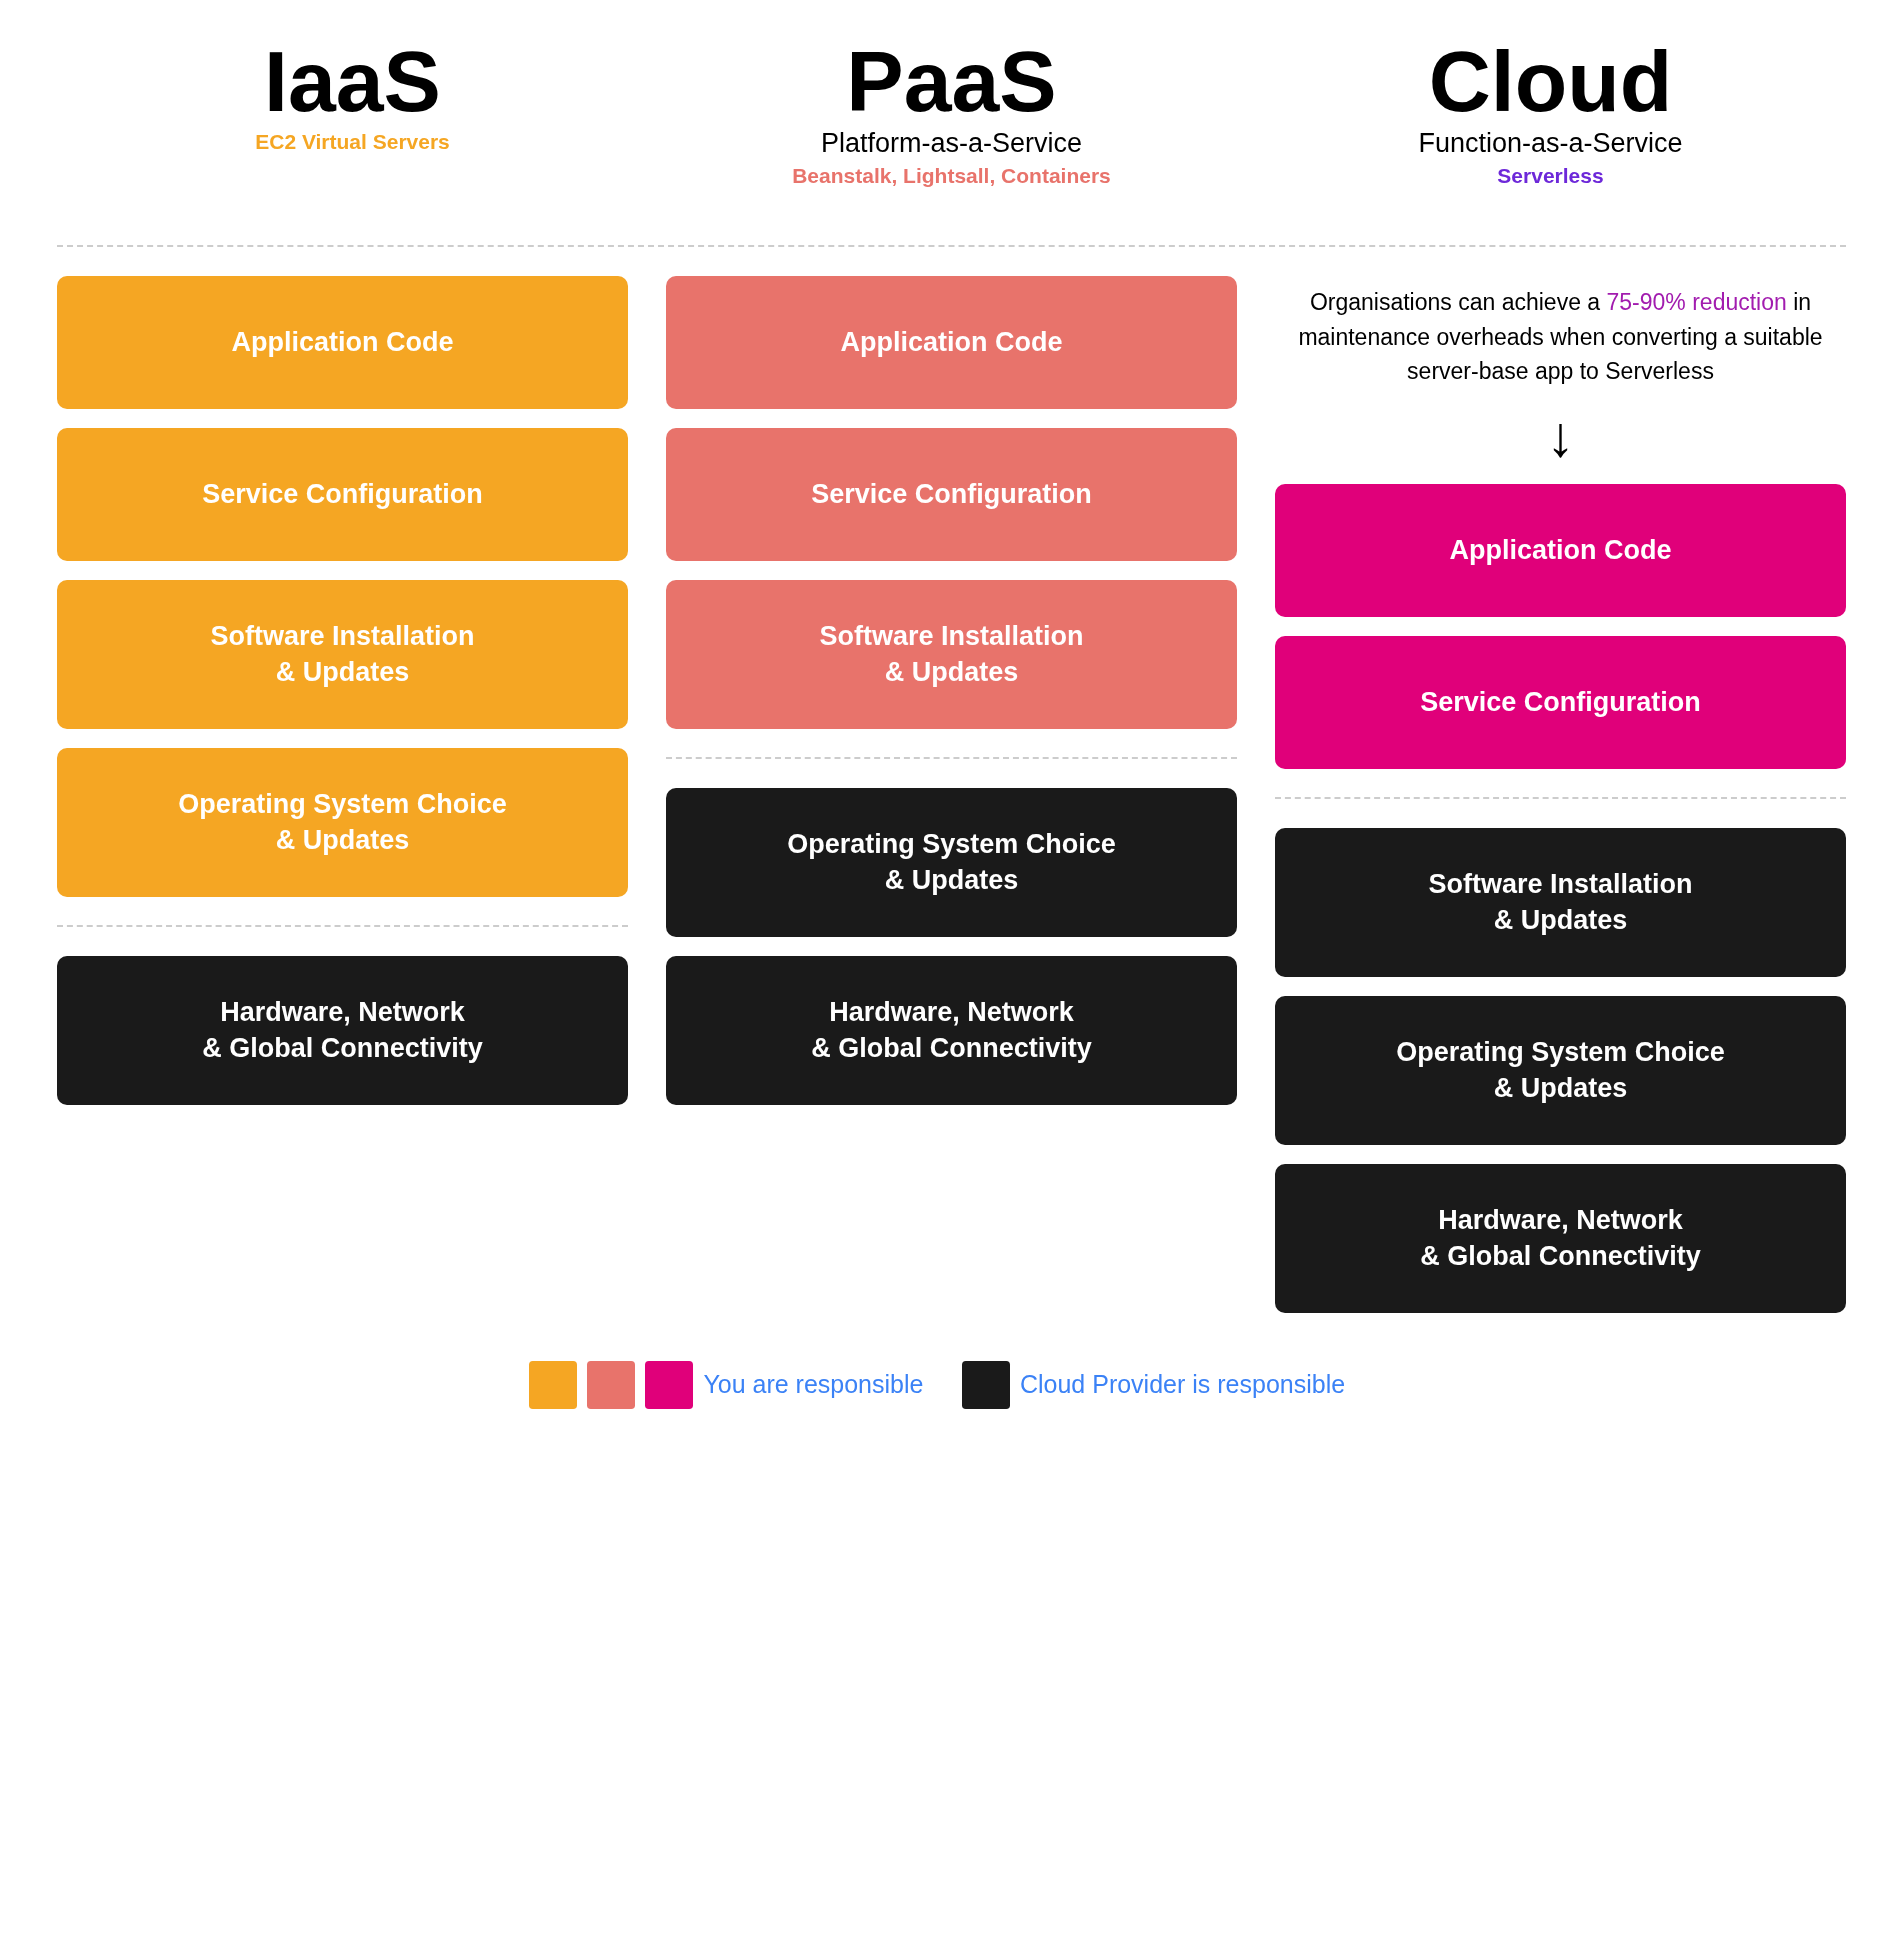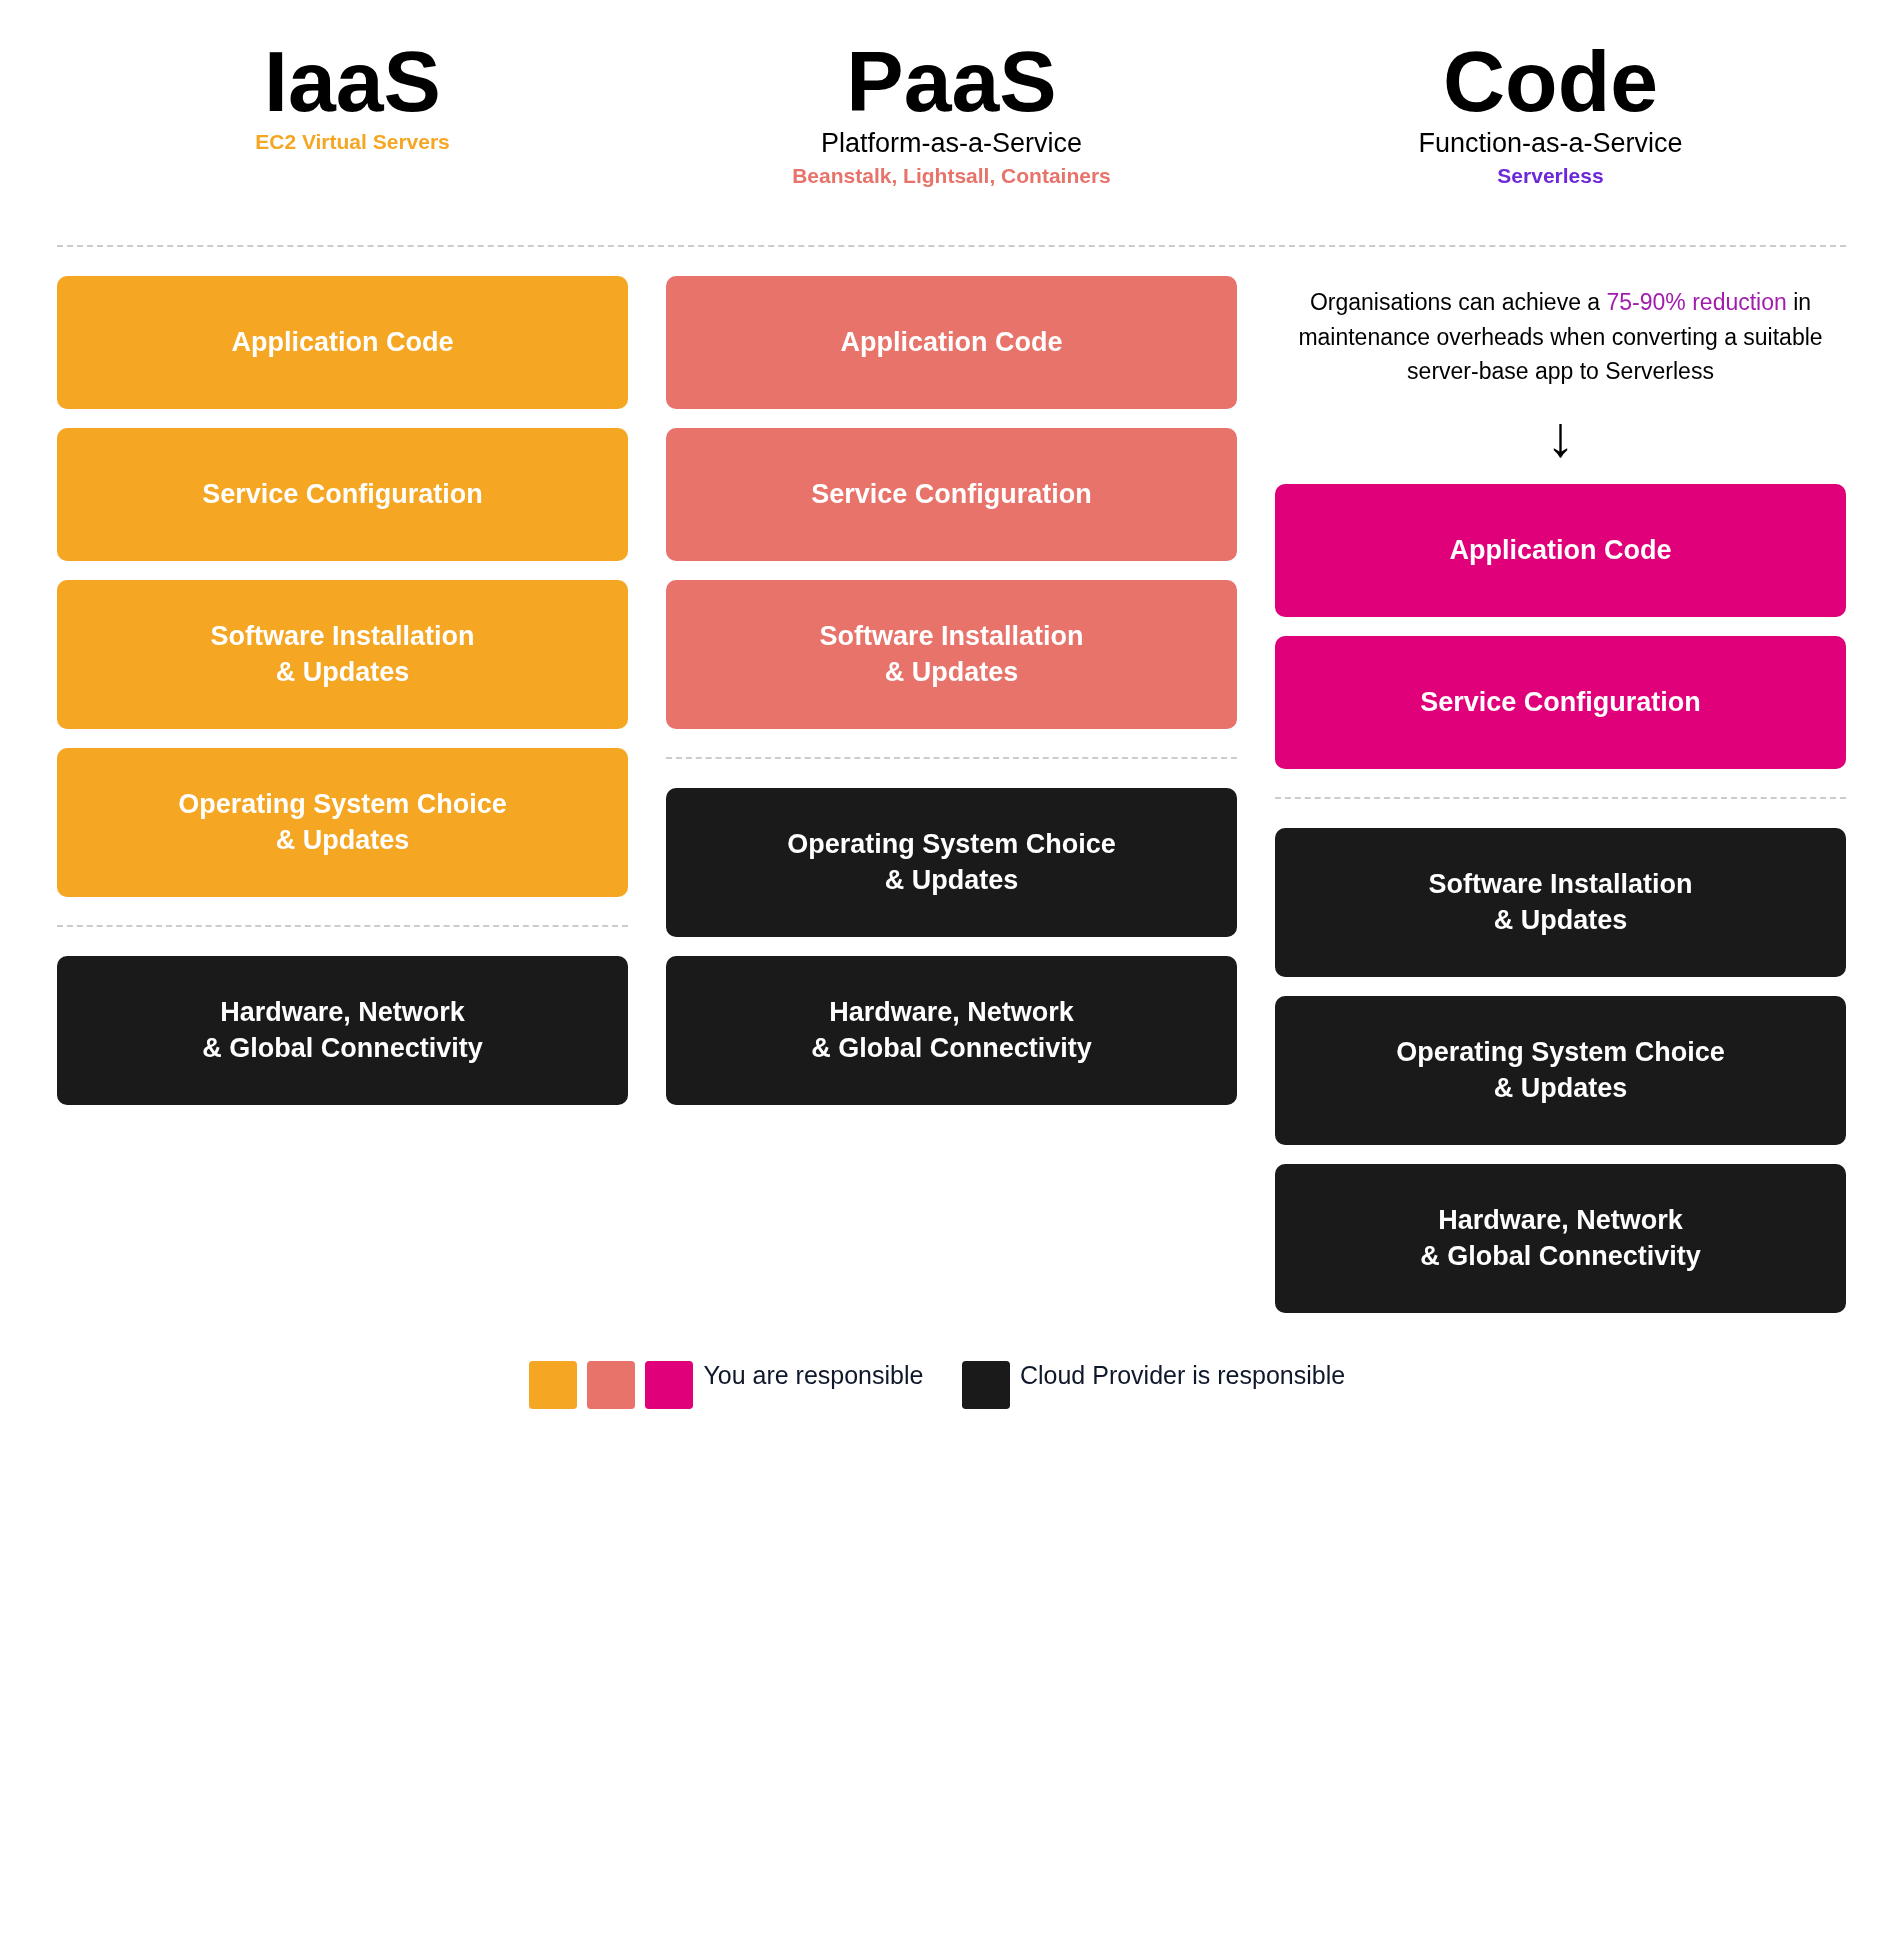--- a/index.html
+++ b/index.html
@@ -104,25 +104,26 @@
     .arrow-down {
       text-align: center;
       font-size: 57px;
       color: #000;
       line-height: 1;
     }
 
     
     .legend {
       display: flex;
+      align-items: center;
       justify-content: center;
       gap: 10px;
       margin-top: 48px;
       font-size: 25px;
-      color: #0f172a;
+      color: #3b82f6;
     }
     .legend-swatch {
       width: 48px;
       height: 48px;
       border-radius: 3.8px;
     }
     .legend-text {
       font-size: 25px;
       margin-right: 28.5px;
     }
@@ -134,21 +135,21 @@
   <div class="header-col">
     <h1>IaaS</h1>
     <div class="tag tag-iaas">EC2 Virtual Servers</div>
   </div>
   <div class="header-col">
     <h1>PaaS</h1>
     <div class="subtitle">Platform-as-a-Service</div>
     <div class="tag tag-paas">Beanstalk, Lightsall, Containers</div>
   </div>
   <div class="header-col">
-    <h1>Code</h1>
+    <h1>Cloud</h1>
     <div class="subtitle">Function-as-a-Service</div>
     <div class="tag tag-faas">Serverless</div>
   </div>
 </div>
 
 <hr class="divider">
 
 <div class="main-grid">
 
   <div class="column">

